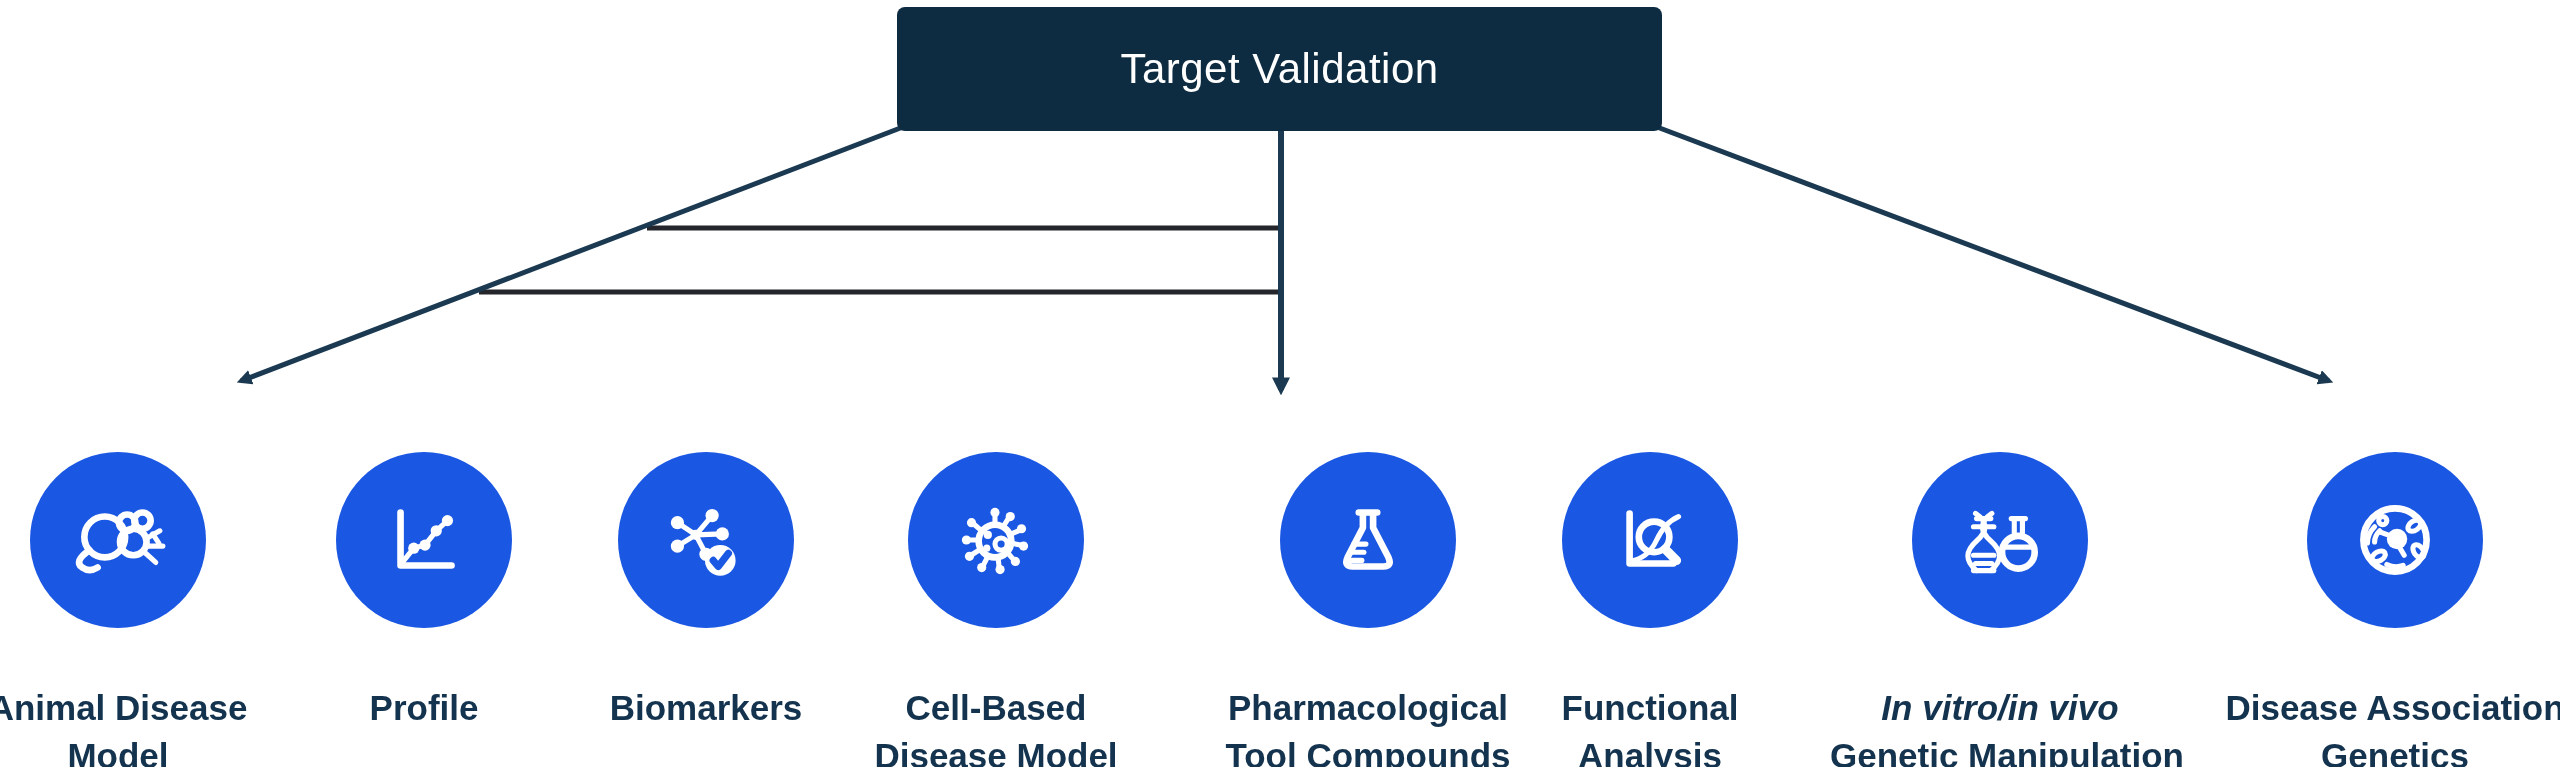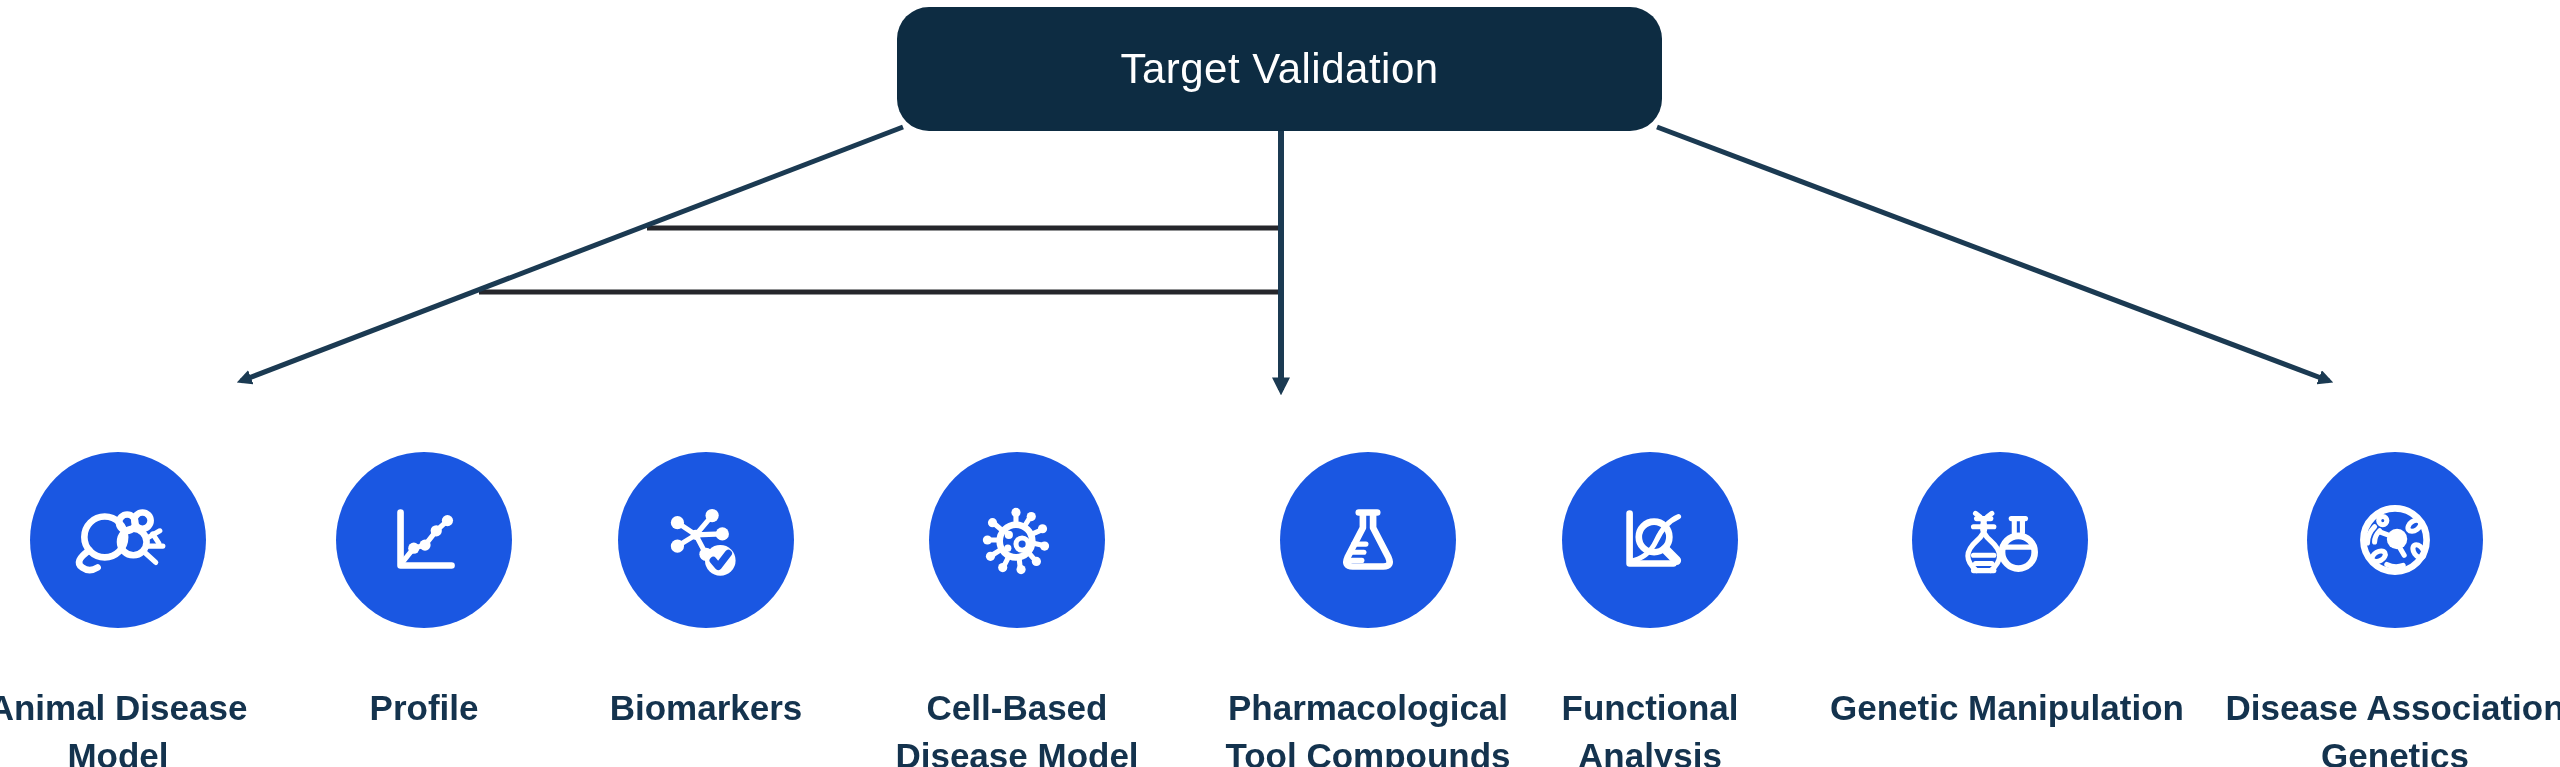--- a/index.html
+++ b/index.html
@@ -9,21 +9,21 @@
     overflow: hidden;
     background: #ffffff;
     font-family: "Liberation Sans", "DejaVu Sans", sans-serif;
   }
   #connectors { position: absolute; left: 0; top: 0; }
   .title-box {
     position: absolute;
     left: 897px; top: 7px;
     width: 765px; height: 124px;
     background: var(--box-bg, #0d2c42);
-    border-radius: 32px;
+    border-radius: 8px;
     display: flex; align-items: center; justify-content: center;
   }
   .title-box span {
     color: var(--title-text, #ffffff);
     font-size: 42px;
     font-weight: 500;
     letter-spacing: 0.5px;
   }
   .node { position: absolute; top: 452px; width: 340px; text-align: center; }
   .node .circle {
@@ -119,21 +119,21 @@
           <circle class="f" cx="22" cy="56" r="6.5"></circle>
           <circle class="f" cx="40" cy="45" r="5"></circle>
           <circle class="f" cx="64" cy="70" r="15"></circle>
           <path class="chk" d="M57 70 L62 76 L72 63"></path>
         </svg>
       </div>
       <div class="label">
         <span class="line">Biomarkers</span>
       </div>
     </div>
-    <div class="node" style="left: 847px; text-align: center;">
+    <div class="node" style="left: 826px; text-align: center;">
       <div class="circle">
         <svg class="icon" viewBox="0 0 100 100">
           <circle class="s" cx="49" cy="51" r="16"></circle>
           <g class="s thin">
             <path d="M49 35 L49 26"></path>
             <path d="M57 37 L62 29"></path>
             <path d="M63 45 L72 41"></path>
             <path d="M65 53 L74 55"></path>
             <path d="M61 62 L67 69"></path>
             <path d="M52 67 L53 76"></path>
@@ -202,20 +202,21 @@
           <path class="s thin" d="M26 73 L42 73"></path>
           <path class="s thin" d="M24 80 L44 80"></path>
           <path class="s thin" d="M61 29 L75 29"></path>
           <path class="s thin" d="M64 30 L64 43"></path>
           <path class="s thin" d="M72 30 L72 43"></path>
           <circle class="s" cx="68" cy="62" r="16"></circle>
           <path class="s thin" d="M53 57 L83 57"></path>
         </svg>
       </div>
       <div class="label">
+        <span class="line" style="font-style: italic;">In vitro/in vivo</span>
         <span class="line">Genetic Manipulation</span>
       </div>
     </div>
     <div class="node" style="left: 2225px;">
       <div class="circle">
         <svg class="icon" viewBox="0 0 100 100">
           <circle class="s" cx="50" cy="50" r="31"></circle>
           <circle class="f" cx="52" cy="49" r="10"></circle>
           <path class="s thin" d="M43 45 L35 42"></path>
           <path class="s thin" d="M55 58 L59 65"></path>

